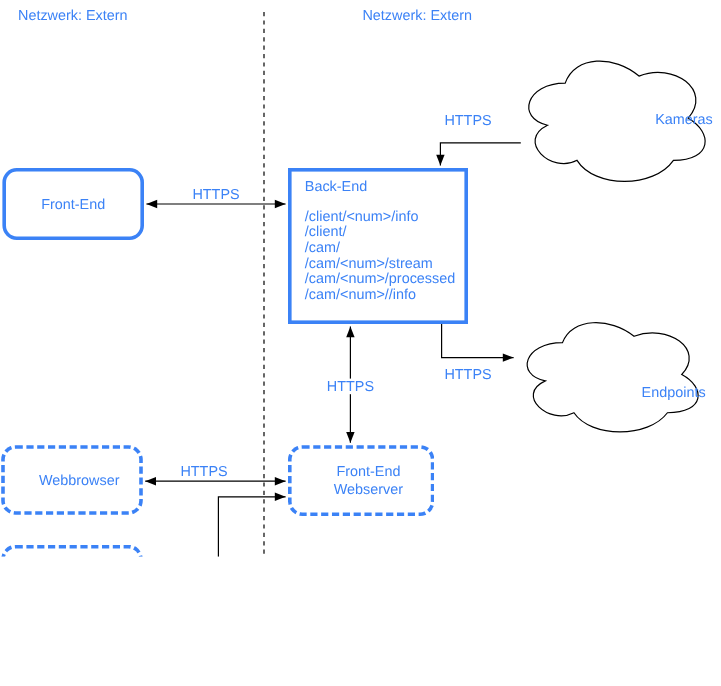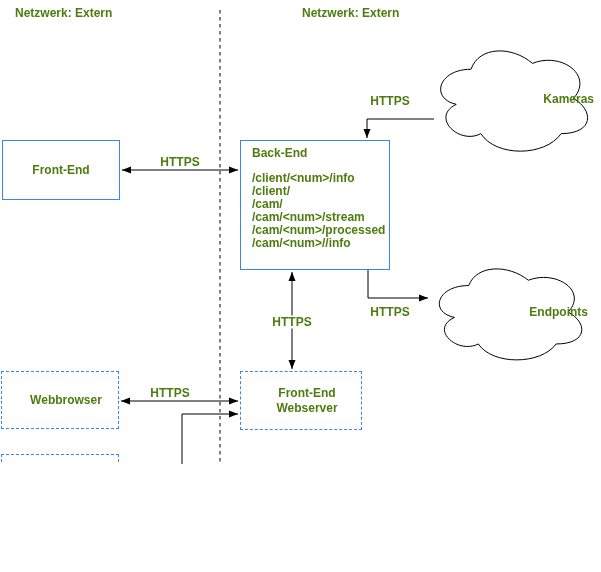--- a/index.html
+++ b/index.html
@@ -4,46 +4,46 @@
 <style>
   * { margin: 0; padding: 0; box-sizing: border-box; }
   html, body { background: #ffffff; }
   .canvas {
     position: relative;
     width: 601px;
     height: 464px;
     background: #ffffff;
     font-family: "Liberation Sans", sans-serif;
     font-size: 12px;
-    color: #4d7c0f;
+    color: #3b82f6;
     overflow: hidden;
-    font-weight: bold;
   }
   svg.overlay {
     position: absolute;
     left: 0; top: 0;
     width: 601px; height: 572px;
   }
   .region-label {
     position: absolute;
     white-space: nowrap;
     line-height: 14px;
   }
   .node {
     position: absolute;
-    border: 1px solid #3b82f6;
+    border: 3px solid #3b82f6;
     background: #ffffff;
   }
   .node.dashed { border-style: dashed; padding-left: 12px; }
   .node.center {
     display: flex;
     align-items: center;
     justify-content: center;
     text-align: center;
     line-height: 15px;
+    border-radius: 12px;
   }
   .backend-body { padding: 6px 4px 0 11px; }
   .backend-title { line-height: 13px; margin-bottom: 12px; white-space: nowrap; }
   .api-line { line-height: 13px; white-space: nowrap; }
   .cloud-label-box {
     position: absolute;
     display: flex;
     align-items: center;
     justify-content: flex-end;
     text-align: center;
@@ -122,21 +122,21 @@
   <div class="node dashed center" style="left:240px; top:371px; width:122px; height:59px;">
     <span>
       <span style="display:block;">Front-End</span>
       <span style="display:block;">Webserver</span>
     </span>
   </div>
 
   <div class="cloud-label-box" style="left:430px; top:40px; width:164px; height:117px;">
     <span>Kameras</span>
   </div>
-  <div class="cloud-label-box" style="left:429px; top:259px; width:159px; height:106px;">
+  <div class="cloud-label-box" style="left:429px; top:274px; width:159px; height:106px;">
     <span>Endpoints</span>
   </div>
 
   <div class="edge-label" style="left:180px; top:162px;">HTTPS</div>
   <div class="edge-label" style="left:390px; top:101px;">HTTPS</div>
   <div class="edge-label" style="left:292px; top:322px;">HTTPS</div>
   <div class="edge-label" style="left:390px; top:312px;">HTTPS</div>
   <div class="edge-label" style="left:170px; top:393px;">HTTPS</div>
   <div class="edge-label" style="left:170px; top:498px;">HTTPS</div>
 

